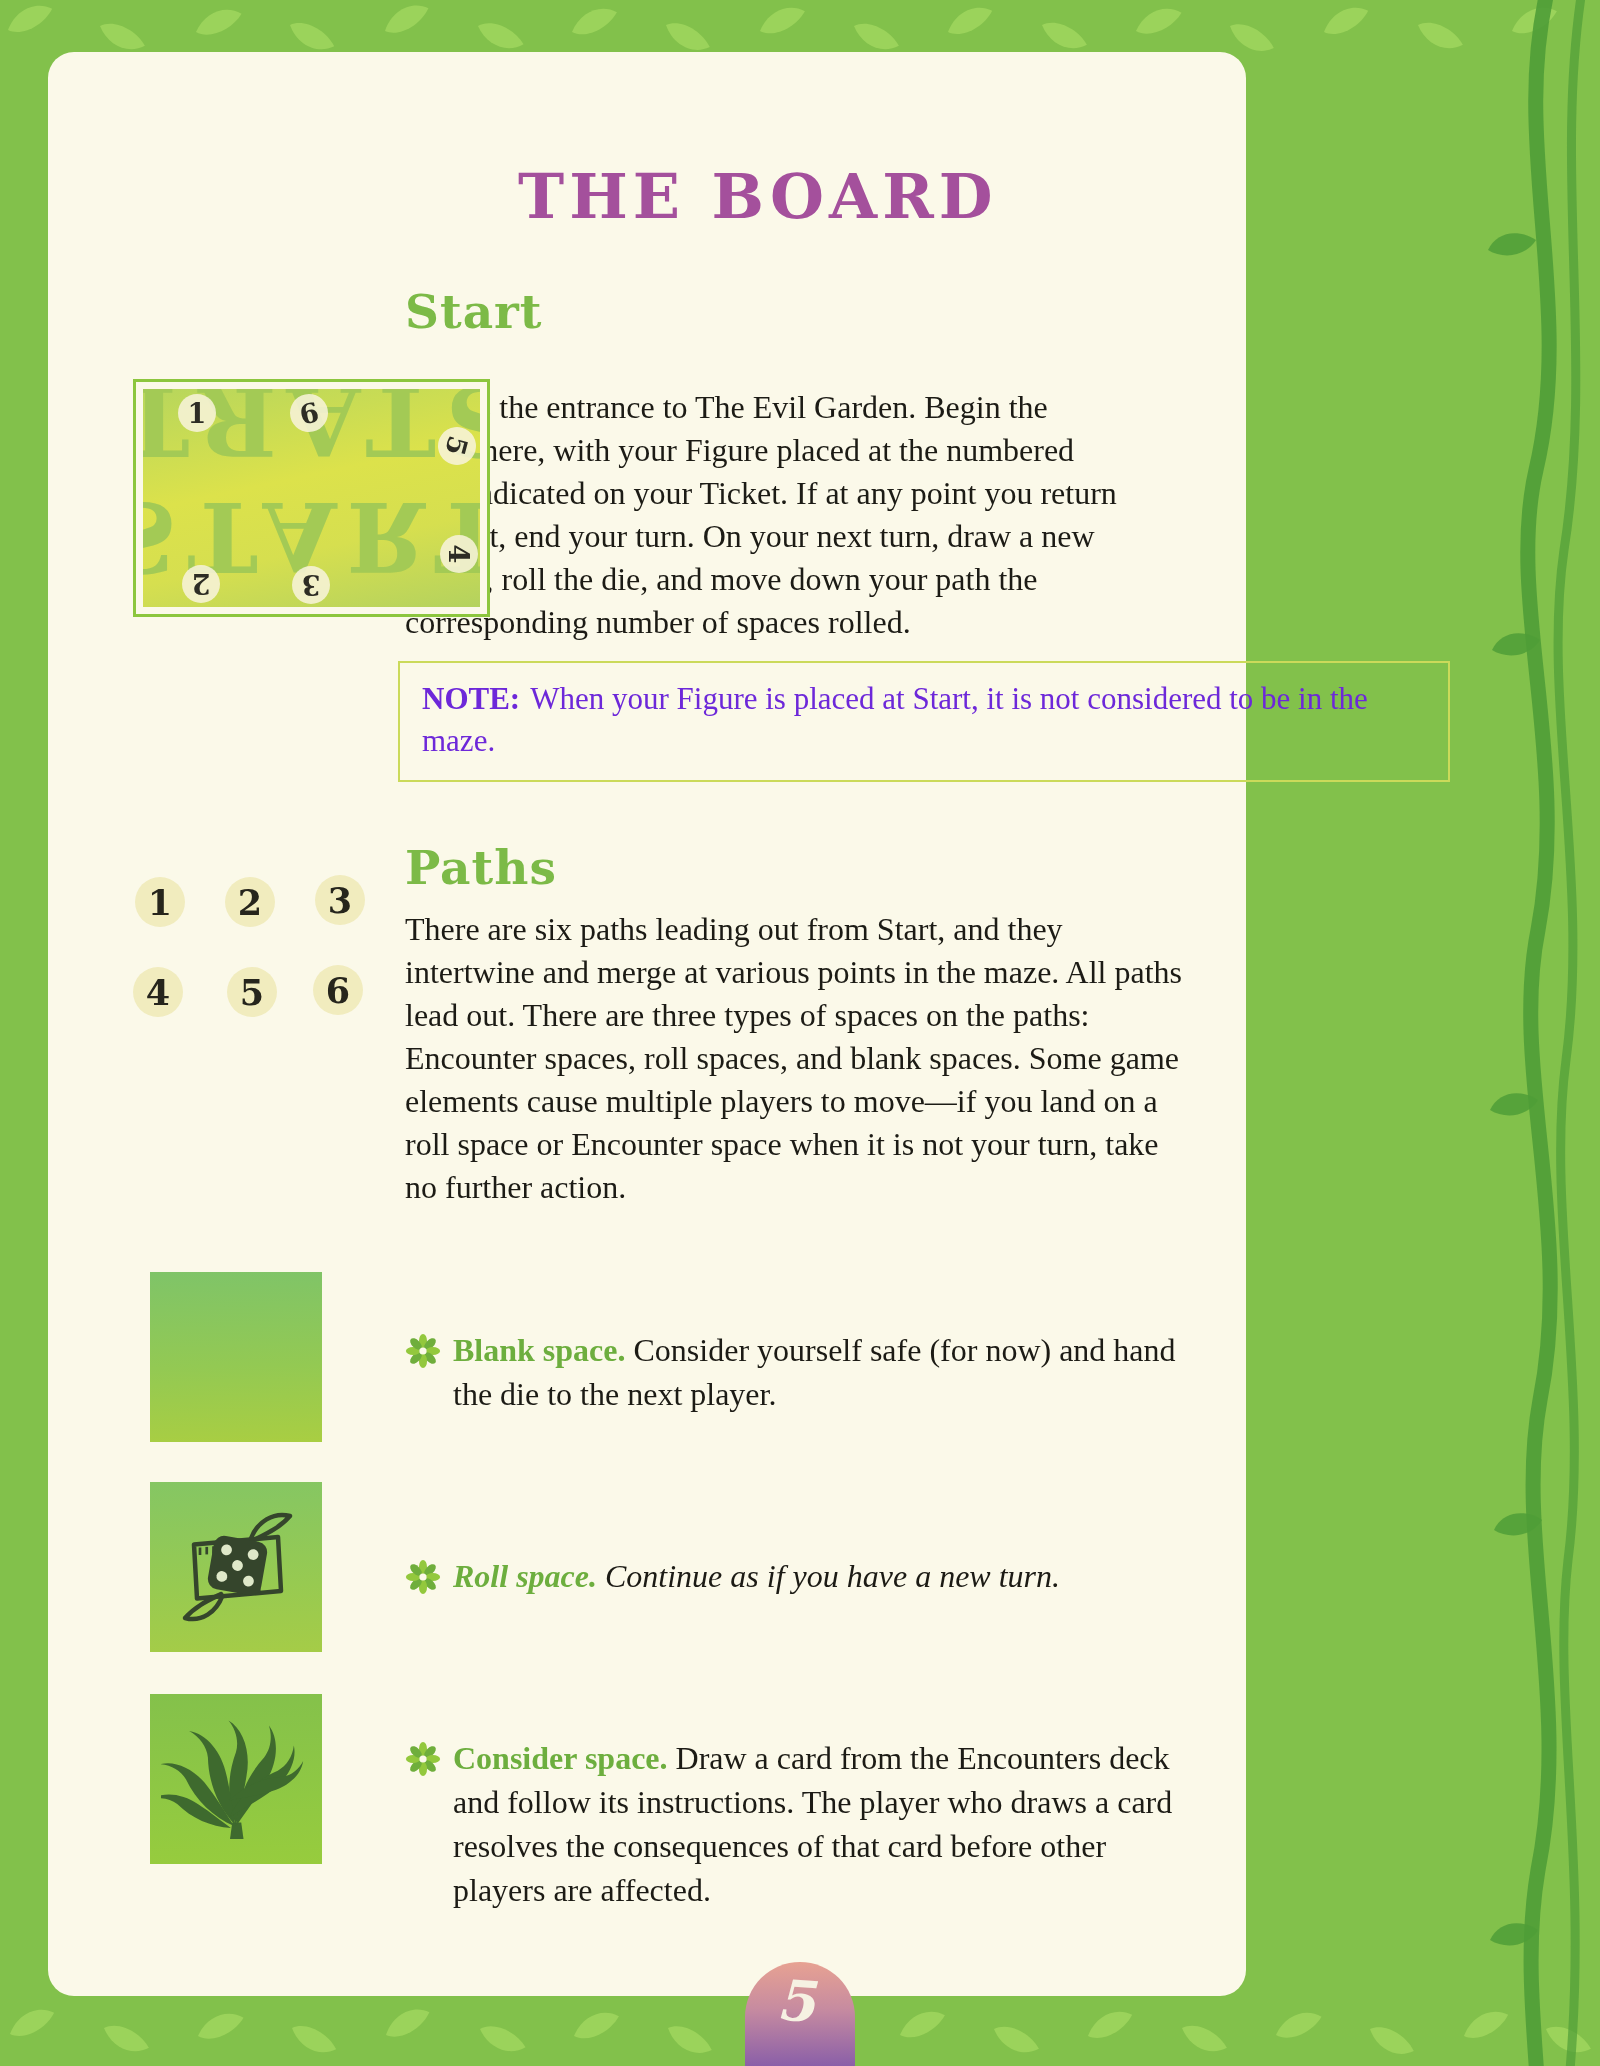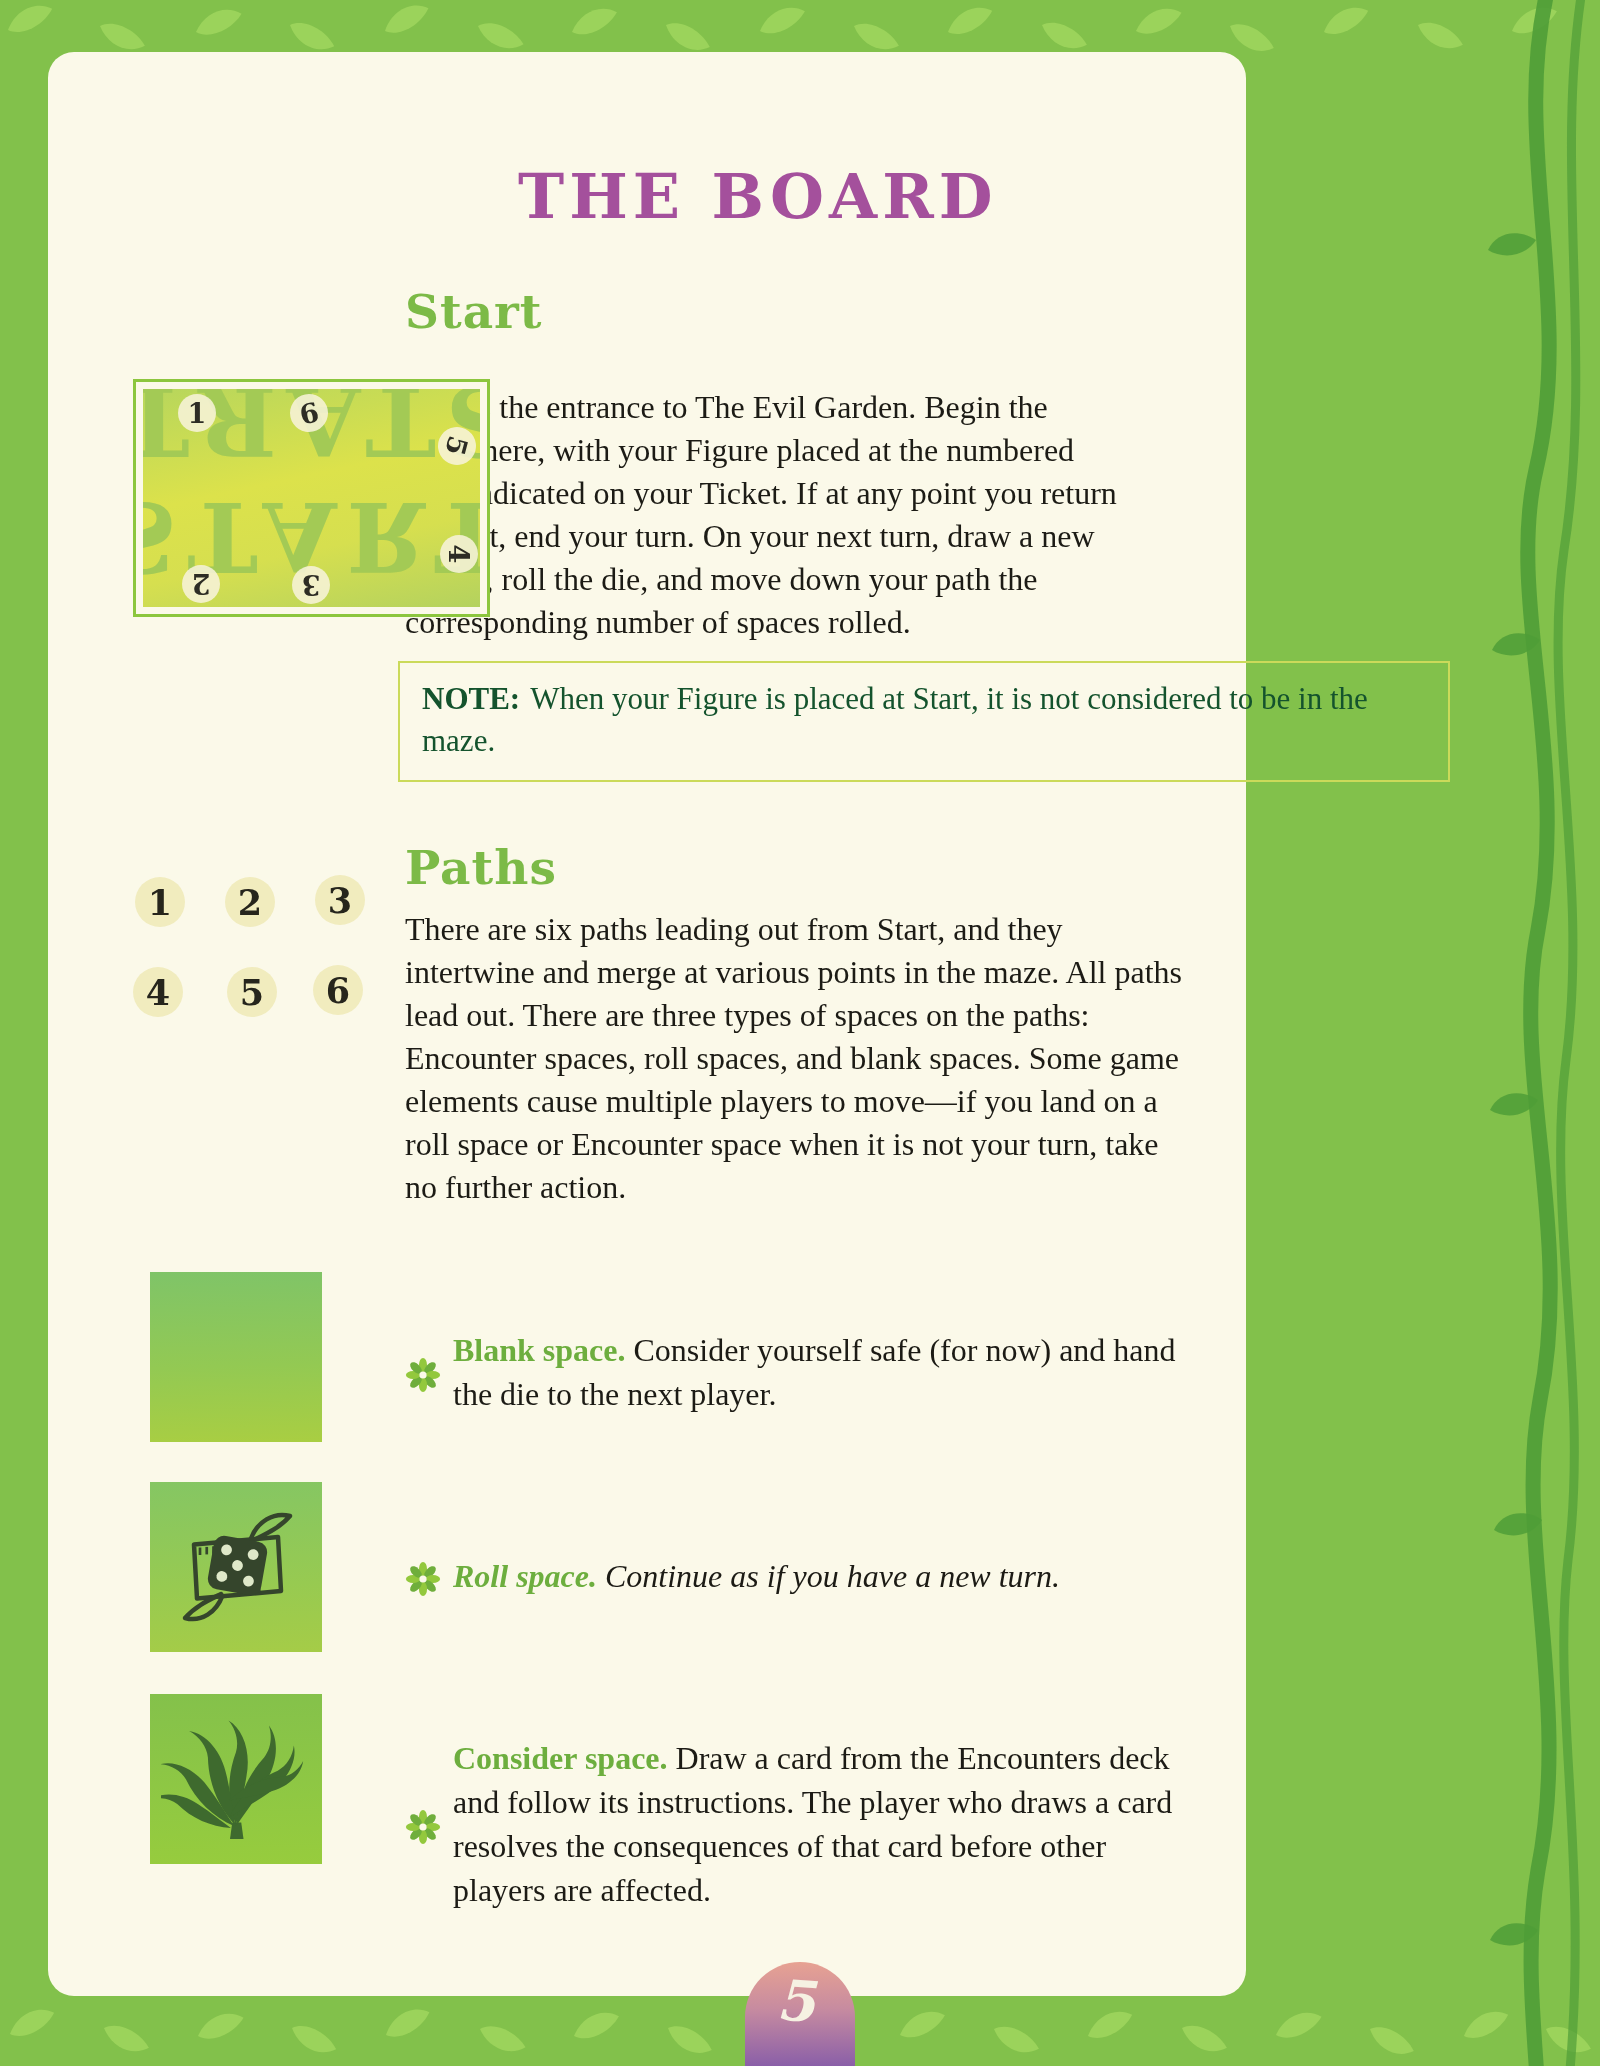--- a/index.html
+++ b/index.html
@@ -64,21 +64,21 @@
   .bn6 { left:147px; top:5px;  transform:rotate(-12deg); }
   .bn5 { left:295px; top:38px; transform:rotate(105deg); }
   .bn2 { left:39px;  top:176px; transform:rotate(180deg); }
   .bn3 { left:149px; top:177px; transform:rotate(180deg); }
   .bn4 { left:297px; top:146px; transform:rotate(90deg); }
 
   
   .note-box {
     position:absolute; left:350px; top:609px; width:1052px; box-sizing:border-box;
     border:2px solid #cbda5a; padding:15px 22px 18px 22px;
-    font-size:31px; line-height:42px; color:#14532d;
+    font-size:31px; line-height:42px; color:#6d28d9;
   }
   .note-label { font-weight:bold; margin-right:10px; }
 
   
   .path-circle {
     position:absolute; width:50px; height:50px; border-radius:50%;
     background:#f1ecbe;
     display:flex; align-items:center; justify-content:center;
     font-family:"DejaVu Serif", serif; font-weight:bold; font-size:35px; color:#26251c;
   }
@@ -94,21 +94,21 @@
     position:absolute; left:102px; width:172px; height:170px;
     display:flex; align-items:center; justify-content:center;
   }
   .tile-blank { top:1220px; background:linear-gradient(178deg,#7fc468 0%,#93c953 55%,#a9ce42 100%); }
   .tile-roll  { top:1430px; background:linear-gradient(178deg,#85c663 0%,#97ca51 60%,#a5cc47 100%); }
   .tile-enc   { top:1642px; background:linear-gradient(178deg,#84c14b 0%,#8fc843 60%,#97cc3d 100%); }
   .tile svg { display:block; }
 
   
   .space-item {
-    position:absolute; left:357px; display:flex; align-items:center;
+    position:absolute; left:357px; display:flex; align-items:flex-start;
   }
   .space-item .flower { flex:0 0 auto; margin:5px 12px 0 0; }
   .space-item .space-text {
     font-size:32px; line-height:44px; color:#1c1b15; width:748px;
   }
   .si1 { top:1276px; }
   .si2 { top:1502px;font-style:italic; }
   .si3 { top:1684px; }
   .space-label { font-weight:bold; color:#6dae3e; margin-right:8px; }
 

